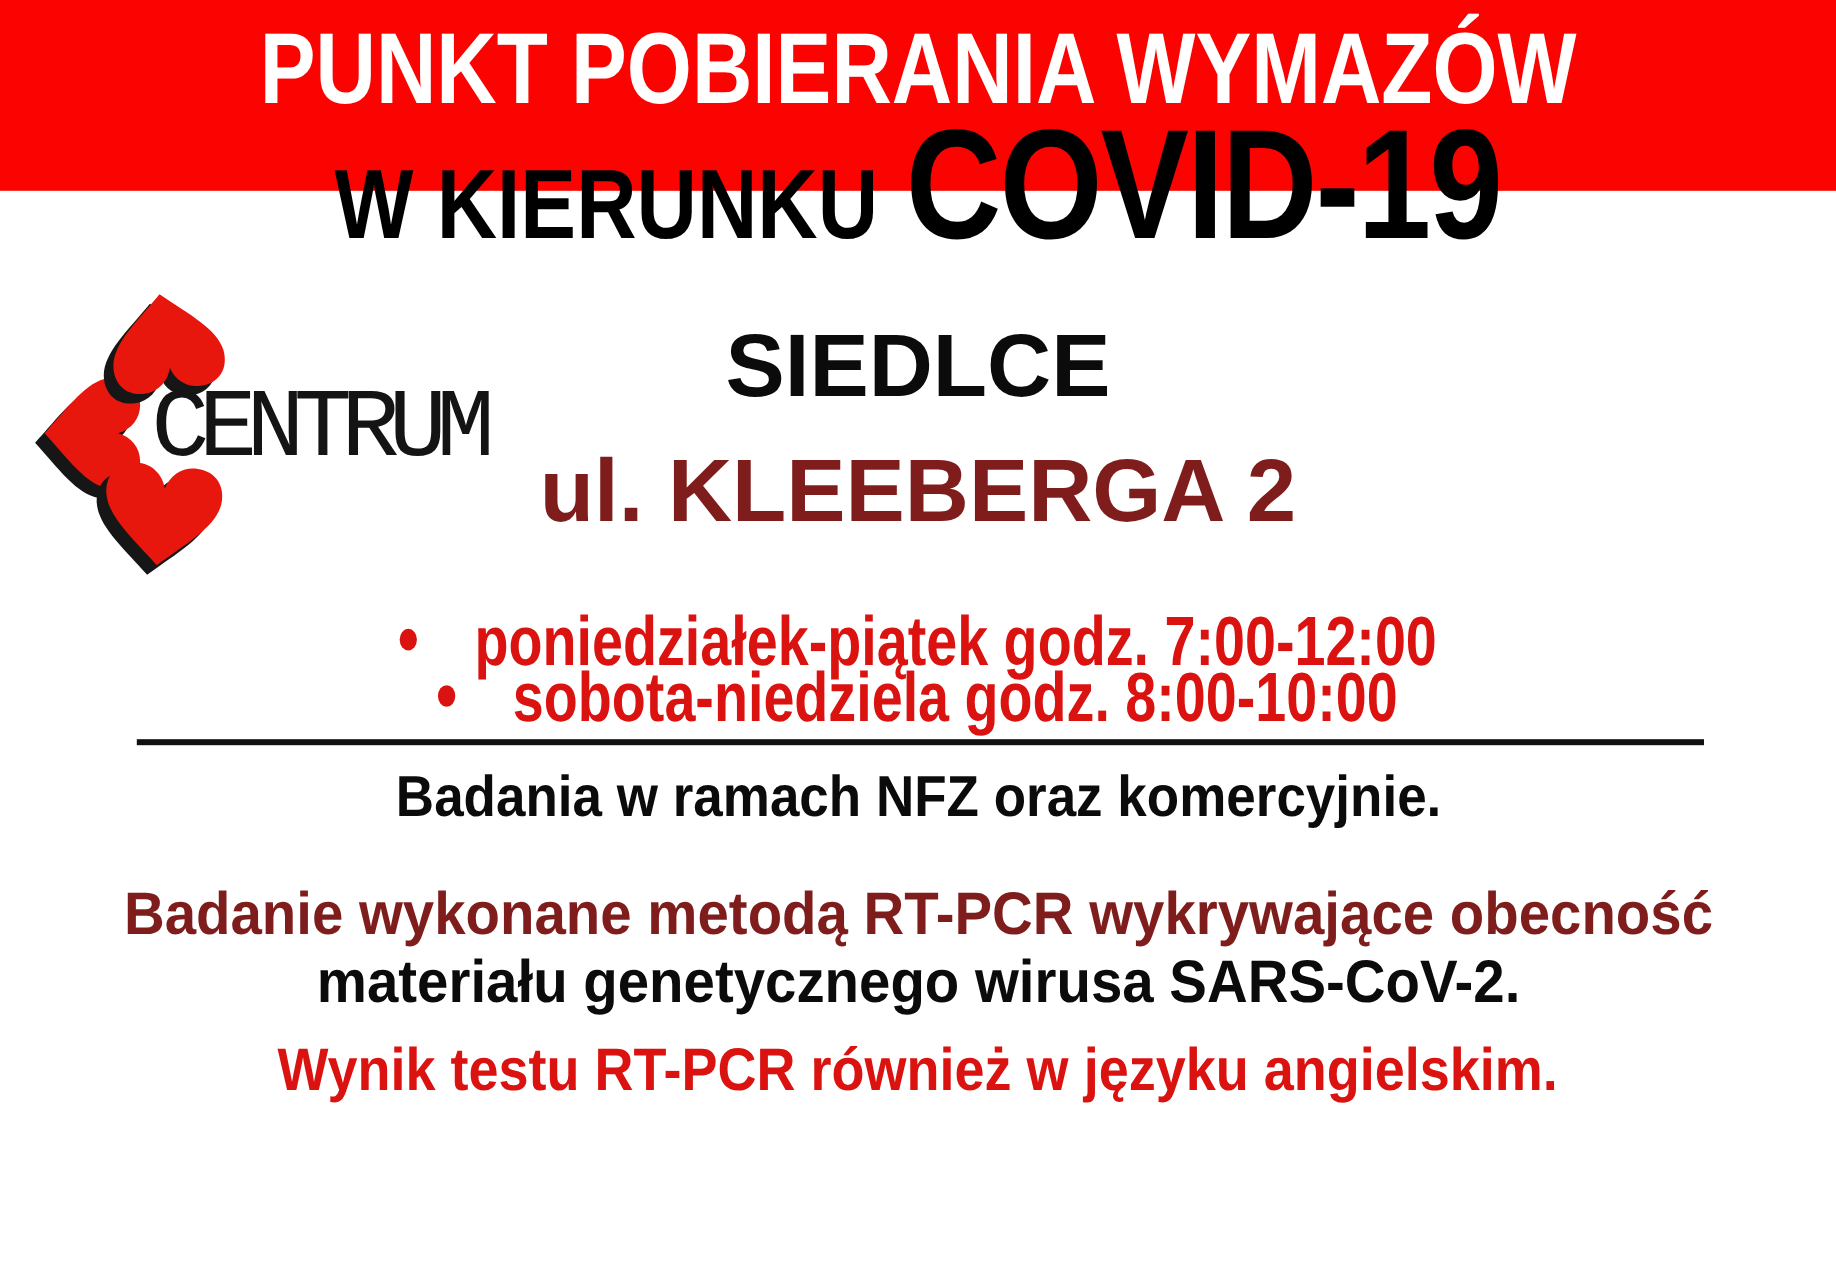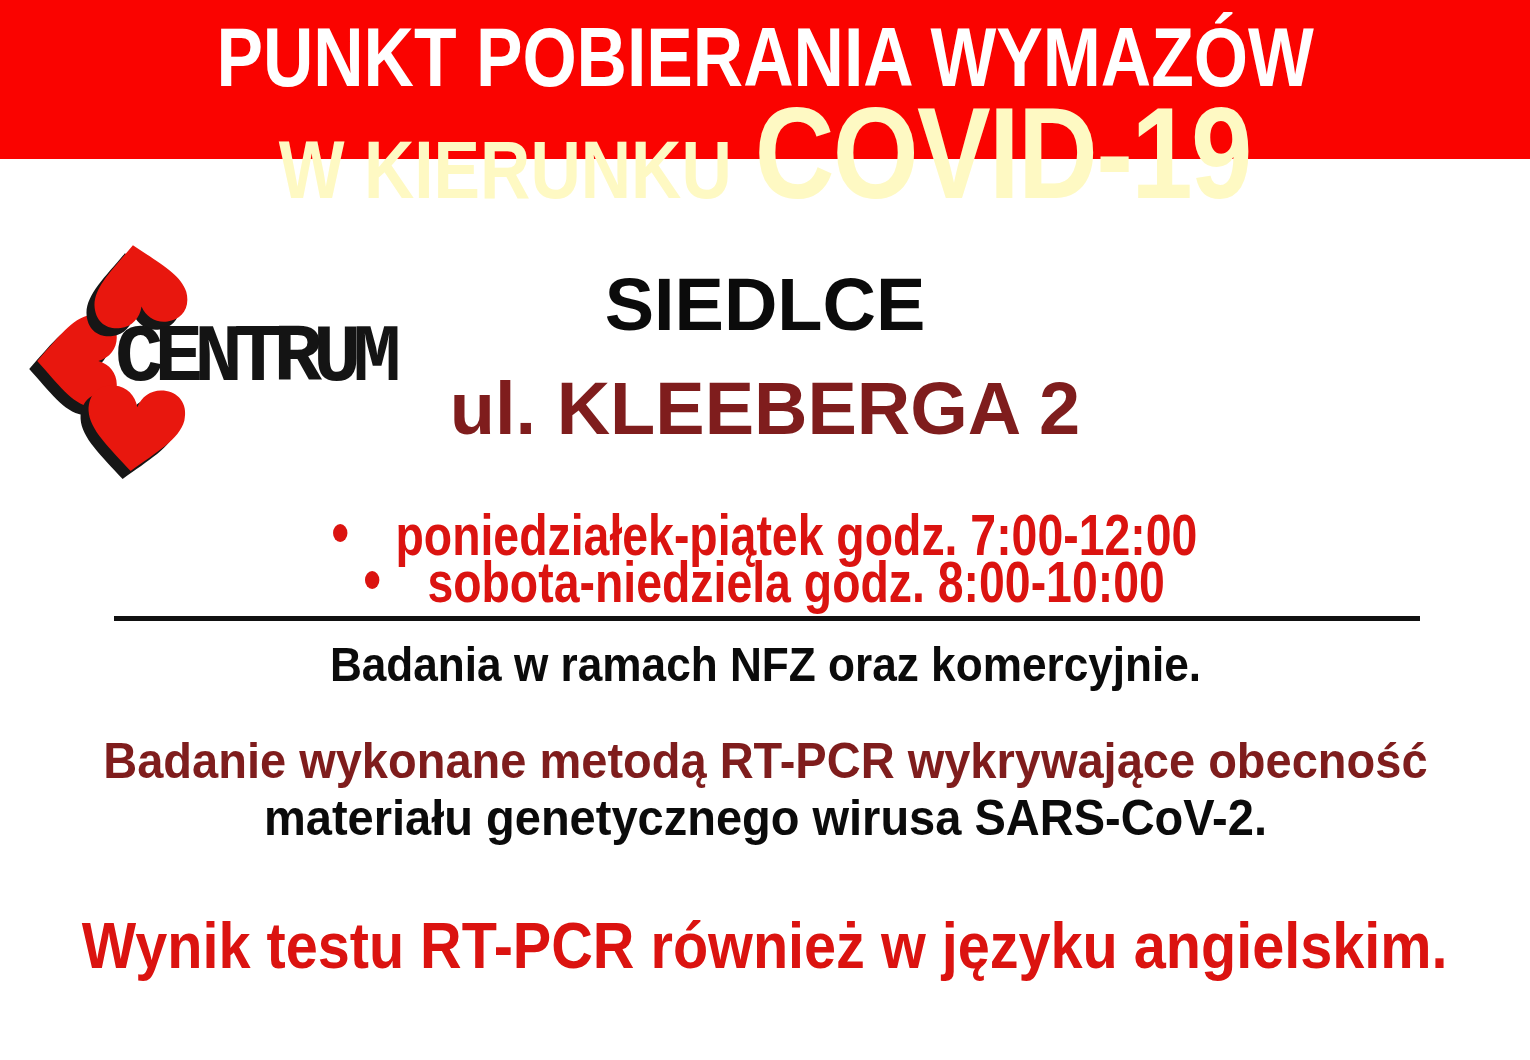--- a/index.html
+++ b/index.html
@@ -24,31 +24,31 @@
   }
   .abs-line{
     position:absolute;left:0;right:0;
     text-align:center;
     line-height:1;
     white-space:nowrap;
   }
   .sq{display:inline-block;transform-origin:50% 50%;}
   .b1{top:15px;color:#fff;font-size:84px;}
   .b1 .sq{transform:scaleX(.83);}
-  .b2{top:88px;color:#fef9c3;}
+  .b2{top:88px;color:#000000;}
   .b2 .sq{transform:scaleX(.85);}
   .b2row{display:inline-flex;align-items:baseline;gap:27px;}
   .b2-prefix{font-size:82px;}
   .b2-covid{font-size:130px;letter-spacing:-2px;}
   
   .logo-svg{position:absolute;left:20px;top:240px;width:400px;height:245px;}
   .logo-text{
-    position:absolute;left:115px;top:318px;
+    position:absolute;left:126px;top:318px;
     font-family:"Liberation Mono","DejaVu Sans Mono",monospace;
-    font-weight:bold;font-size:81px;line-height:1;
+    font-weight:normal;font-size:81px;line-height:1;
     letter-spacing:-9px;color:#141414;white-space:nowrap;
   }
   
   .city{top:268px;font-size:74px;color:#0b0b0b;}
   .street{top:372px;font-size:74px;color:#7f1d1d;}
   
   .hour{
     position:absolute;left:0;right:0;
     display:flex;justify-content:center;
     line-height:1;white-space:nowrap;
@@ -69,21 +69,21 @@
   .rule{
     position:absolute;left:114px;top:616px;
     width:1306px;height:5px;background:#111;
   }
   
   .nfz{top:641px;font-size:48px;color:#0b0b0b;}
   .nfz .sq{transform:scaleX(.92);}
   .method1{top:736px;font-size:50px;color:#7f1d1d;}
   .method2{top:793px;font-size:50px;color:#0b0b0b;}
   .method1 .sq,.method2 .sq{transform:scaleX(.94);}
-  .english{top:866px;font-size:64px;color:var(--text-red,#DB1310);margin-top:48px;}
+  .english{top:866px;font-size:50px;color:var(--text-red,#DB1310);}
   .english .sq{transform:scaleX(.90);}
   .contact{top:984px;font-size:50px;color:#0b0b0b;}
   .contact .sq{transform:scaleX(.87);}
 </style>
 </head>
 <body>
 
 <div class="poster">
 
   <header class="banner">

